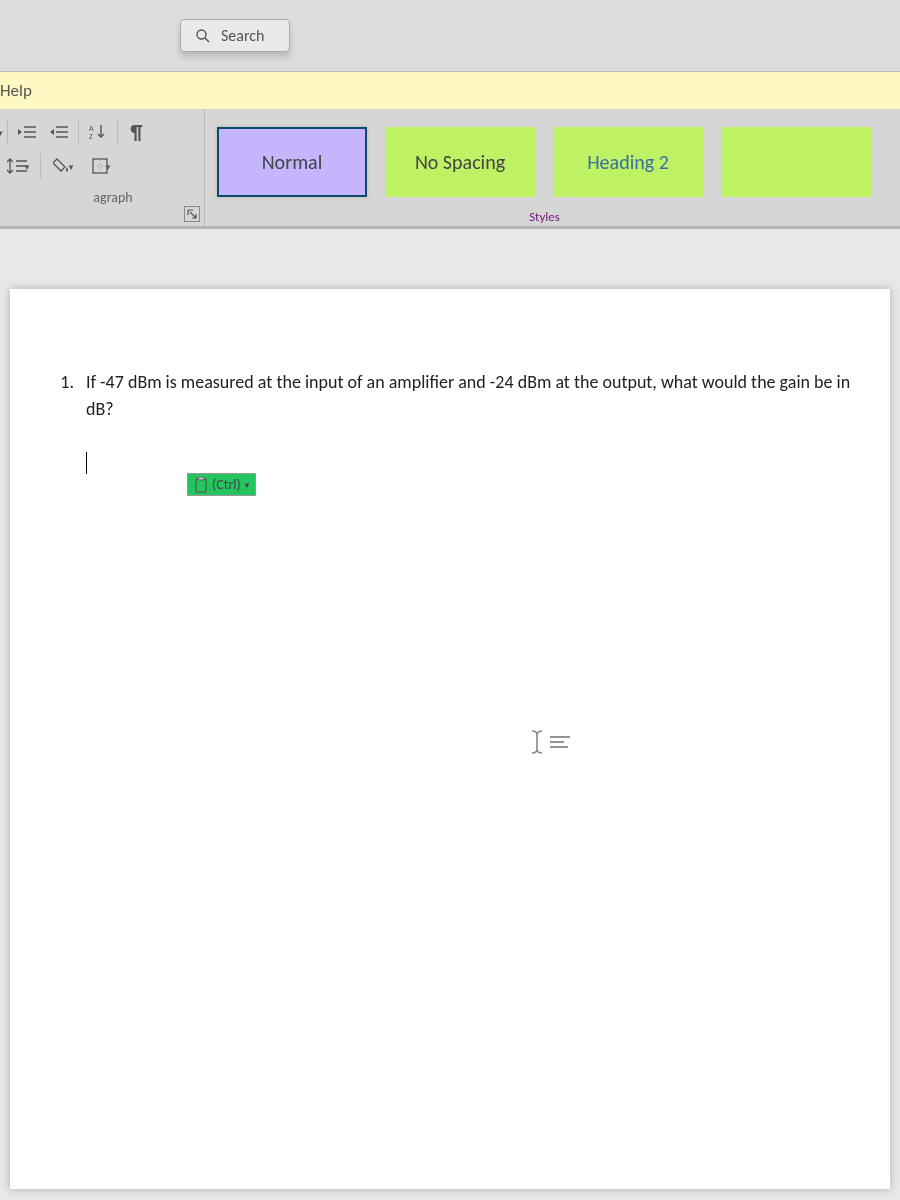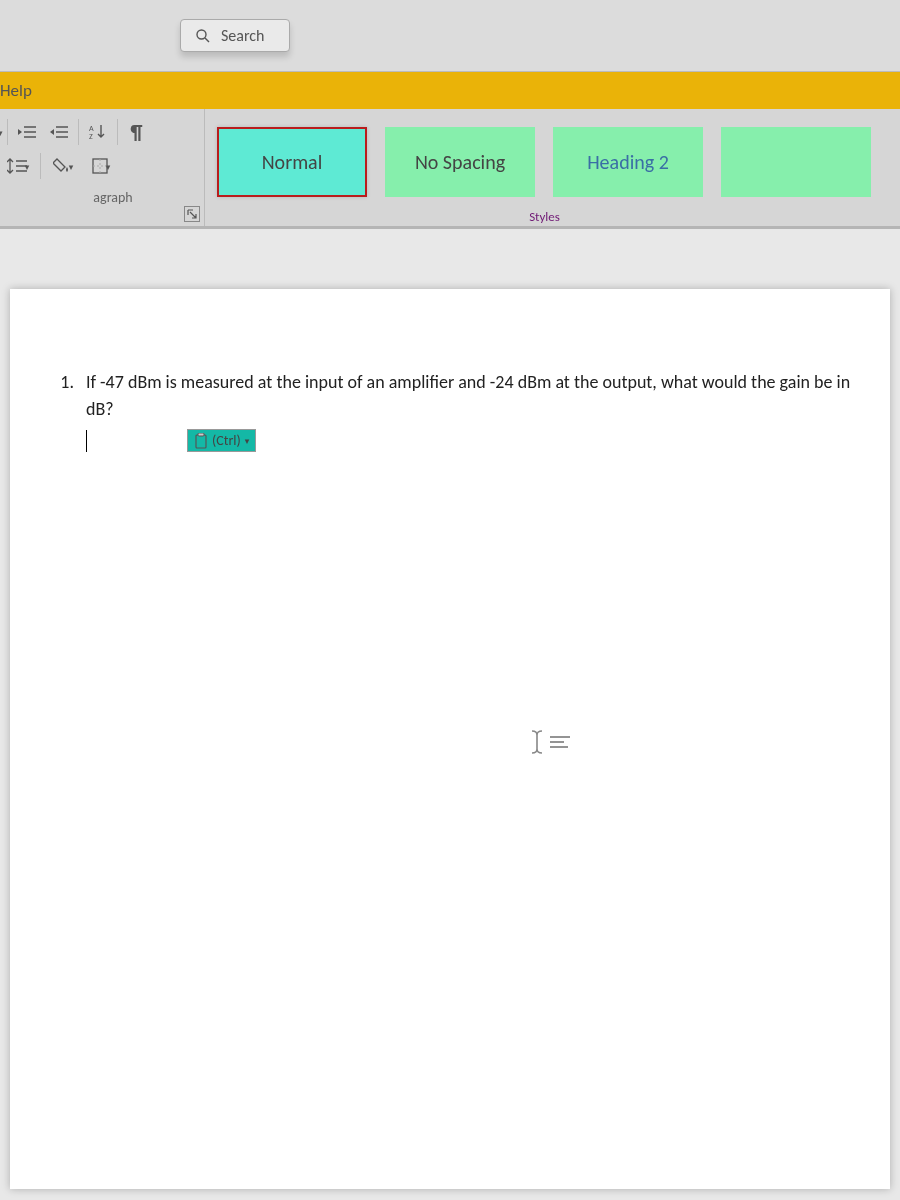--- a/index.html
+++ b/index.html
@@ -26,21 +26,21 @@
     padding: 6px 14px;
     display: flex;
     align-items: center;
     gap: 10px;
     font-size: 16px;
     color: #555;
     min-width: 110px;
     box-shadow: 0 5px 6px rgba(0,0,0,0.15);
   }
   .menubar {
-    background: #eab308;
+    background: #fef9c3;
     padding: 8px 16px 8px 0;
     font-size: 17px;
     color: #555;
   }
   .menubar span { display:inline-block; }
   .ribbon {
     background: #d6d6d6;
     border-bottom: 3px solid #b5b5b5;
     display: flex;
     align-items: stretch;
@@ -77,29 +77,29 @@
   }
   .styles-group {
     flex:1;
     position:relative;
     padding: 10px 8px 22px 12px;
     display:flex; align-items:center; gap:18px;
     overflow:hidden;
   }
   .style-item {
     min-width:150px; height:70px;
-    background:#86efac;
+    background:#bef264;
     border:1px solid transparent;
     display:flex; align-items:center; justify-content:center;
     font-size:20px; color:#444;
     cursor:pointer;
     white-space:nowrap;
     padding:0 10px;
   }
-  .style-item.selected { border:2px solid #b91c1c; background:#5eead4; box-shadow:0 0 4px rgba(0,0,0,0.15); }
+  .style-item.selected { border:2px solid #0c4a6e; background:#c4b5fd; box-shadow:0 0 4px rgba(0,0,0,0.15); }
   .style-item.h1 { color:#3a6ea5; font-size:24px; }
   .style-item.h2 { color:#3a6ea5; font-size:20px; }
   .style-item.title { color:#444; font-size:32px; }
   .styles-label {
     position:absolute; bottom:2px; left:0; right:16px;
     text-align:center; font-size:13px; color:#701a75;
   }
   .doc-area {
     background:#e8e8e8;
     height: calc(1200px - 60px - 36px - 120px);
@@ -121,24 +121,25 @@
   .cursor-line {
     margin-top:6px; margin-left:36px;
     display:flex; align-items:center; gap:100px;
   }
   .text-cursor {
     width:1px; height:22px; background:#000;
     animation: blink 1s step-start infinite;
   }
   @keyframes blink { 50% { opacity:0; } }
   .paste-tag {
-    border:1px solid #999; background:#14b8a6;
+    border:1px solid #999; background:#22c55e;
     padding:2px 6px; font-size:14px; color:#444;
     display:flex; align-items:center; gap:4px;
     cursor:pointer;
+    margin-top:44px;
   }
   .floating-tag {
     position:absolute;
     left: 520px; top: 440px;
     color:#888; font-size:22px;
     display:flex; align-items:center; gap:6px;
   }
   svg { display:block; }
   .drop-caret { font-size:9px; color:#555; margin-left:-2px; align-self:center; }
 </style>

